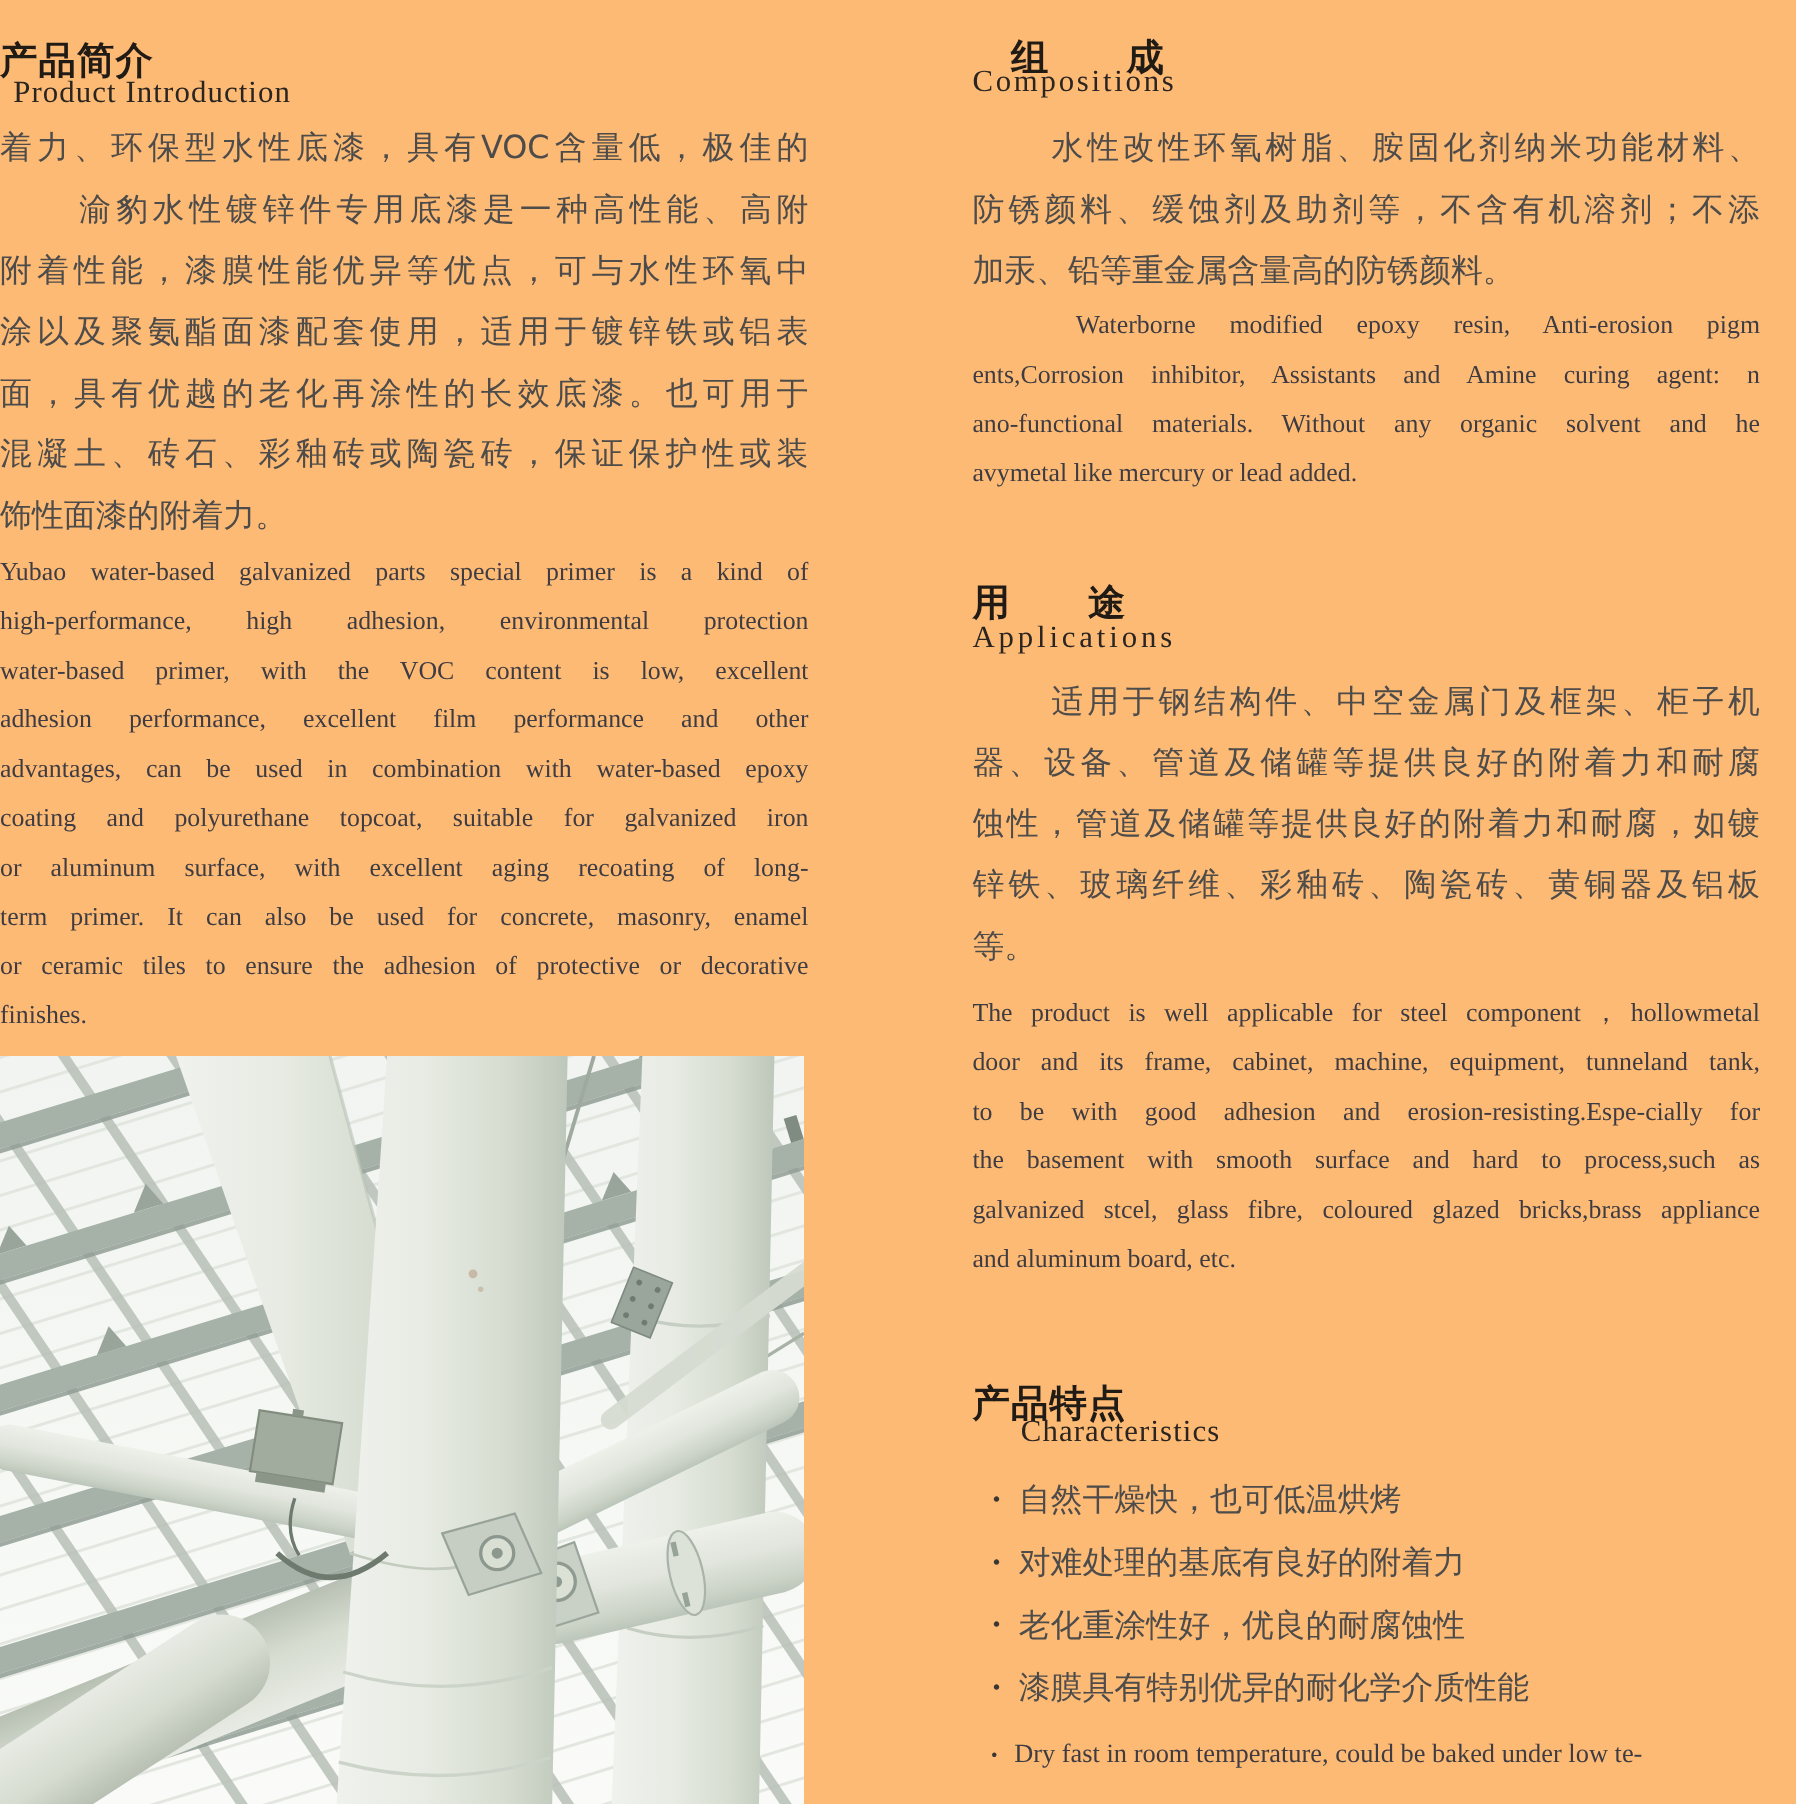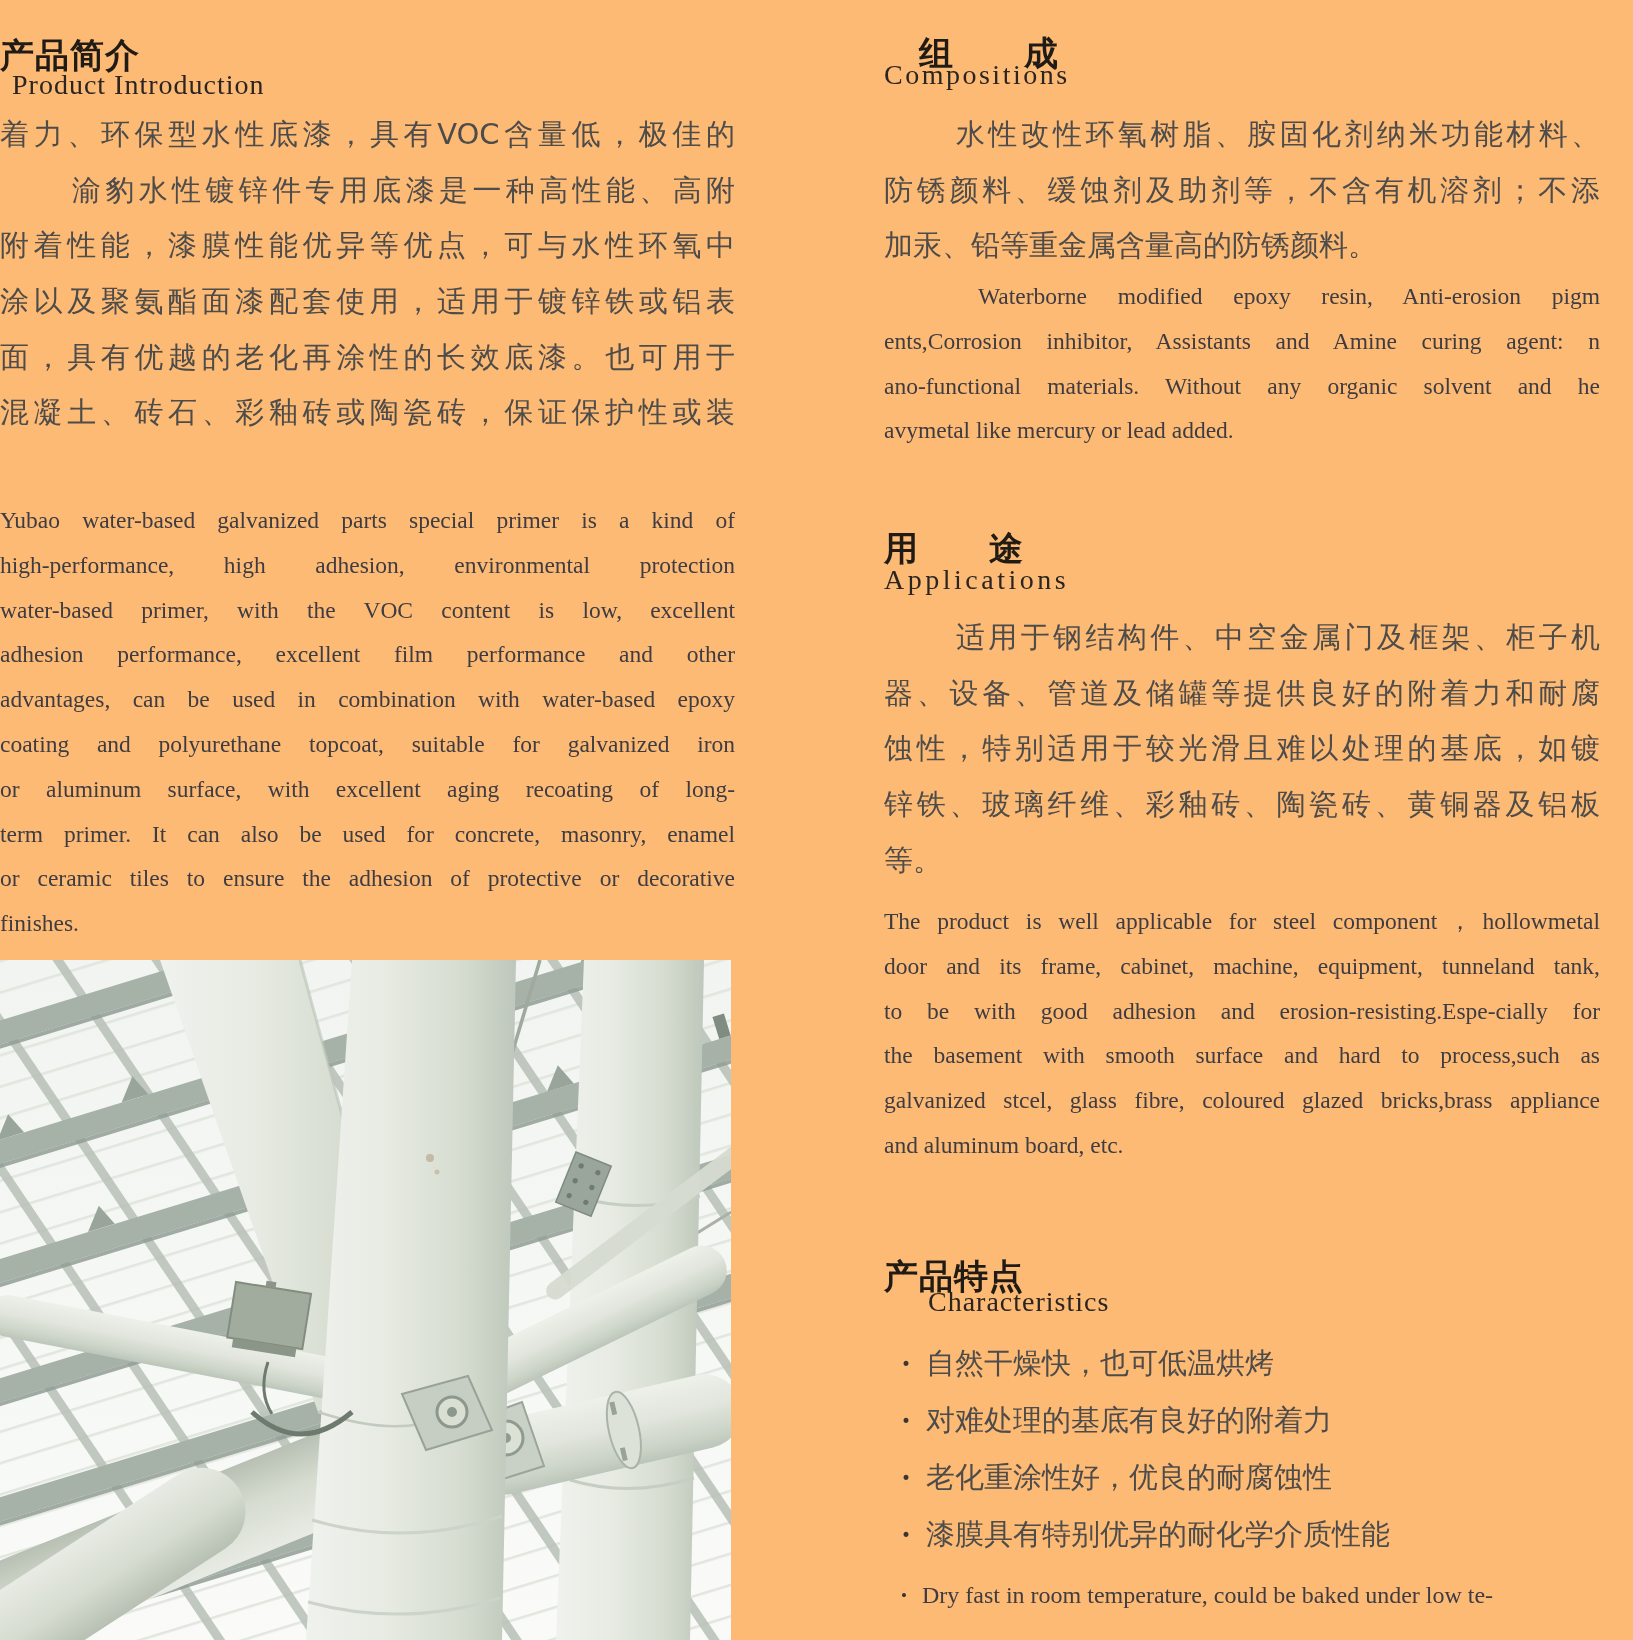--- a/index.html
+++ b/index.html
@@ -31,20 +31,21 @@
     <h1 class="abs h1zh" style="left:0;top:12px;">产品简介</h1>
     <div class="abs subhead ls1" style="left:12px;top:68px;">Product Introduction</div>
 
     <div class="abs" style="left:0;top:107px;width:735px;">
       <div class="zl j">着力、环保型水性底漆，具有VOC含量低，极佳的</div>
       <div class="zl j ind">渝豹水性镀锌件专用底漆是一种高性能、高附</div>
       <div class="zl j">附着性能，漆膜性能优异等优点，可与水性环氧中</div>
       <div class="zl j">涂以及聚氨酯面漆配套使用，适用于镀锌铁或铝表</div>
       <div class="zl j">面，具有优越的老化再涂性的长效底漆。也可用于</div>
       <div class="zl j">混凝土、砖石、彩釉砖或陶瓷砖，保证保护性或装</div>
+      <div class="zl">饰性面漆的附着力。</div>
     </div>
 
     <div class="abs" style="left:0;top:498px;width:735px;">
       <div class="el j">Yubao water-based galvanized parts special primer is a kind of</div>
       <div class="el j">high-performance, high adhesion, environmental protection</div>
       <div class="el j">water-based primer, with the VOC content is low, excellent</div>
       <div class="el j">adhesion performance, excellent film performance and other</div>
       <div class="el j">advantages, can be used in combination with water-based epoxy</div>
       <div class="el j">coating and polyurethane topcoat, suitable for galvanized iron</div>
       <div class="el j">or aluminum surface, with excellent aging recoating of long-</div>
@@ -221,21 +222,21 @@
       <div class="el j">ano-functional materials. Without any organic solvent and he</div>
       <div class="el">avymetal like mercury or lead added.</div>
     </div>
 
     <h1 class="abs h1zh" style="left:884px;top:505px;">用　　途</h1>
     <div class="abs subhead ls3" style="left:884px;top:563px;">Applications</div>
 
     <div class="abs" style="left:884px;top:610px;width:716px;">
       <div class="zl j ind">适用于钢结构件、中空金属门及框架、柜子机</div>
       <div class="zl j">器、设备、管道及储罐等提供良好的附着力和耐腐</div>
-      <div class="zl j">蚀性，特别适用于较光滑且难以处理的基底，如镀</div>
+      <div class="zl j">蚀性，管道及储罐等提供良好的附着力和耐腐，如镀</div>
       <div class="zl j">锌铁、玻璃纤维、彩釉砖、陶瓷砖、黄铜器及铝板</div>
       <div class="zl">等。</div>
     </div>
 
     <div class="abs" style="left:884px;top:899px;width:716px;">
       <div class="el j">The product is well applicable for steel component，hollowmetal</div>
       <div class="el j">door and its frame, cabinet, machine, equipment, tunneland tank,</div>
       <div class="el j">to be with good adhesion and erosion-resisting.Espe-cially for</div>
       <div class="el j">the basement with smooth surface and hard to process,such as</div>
       <div class="el j">galvanized stcel, glass fibre, coloured glazed bricks,brass appliance</div>

